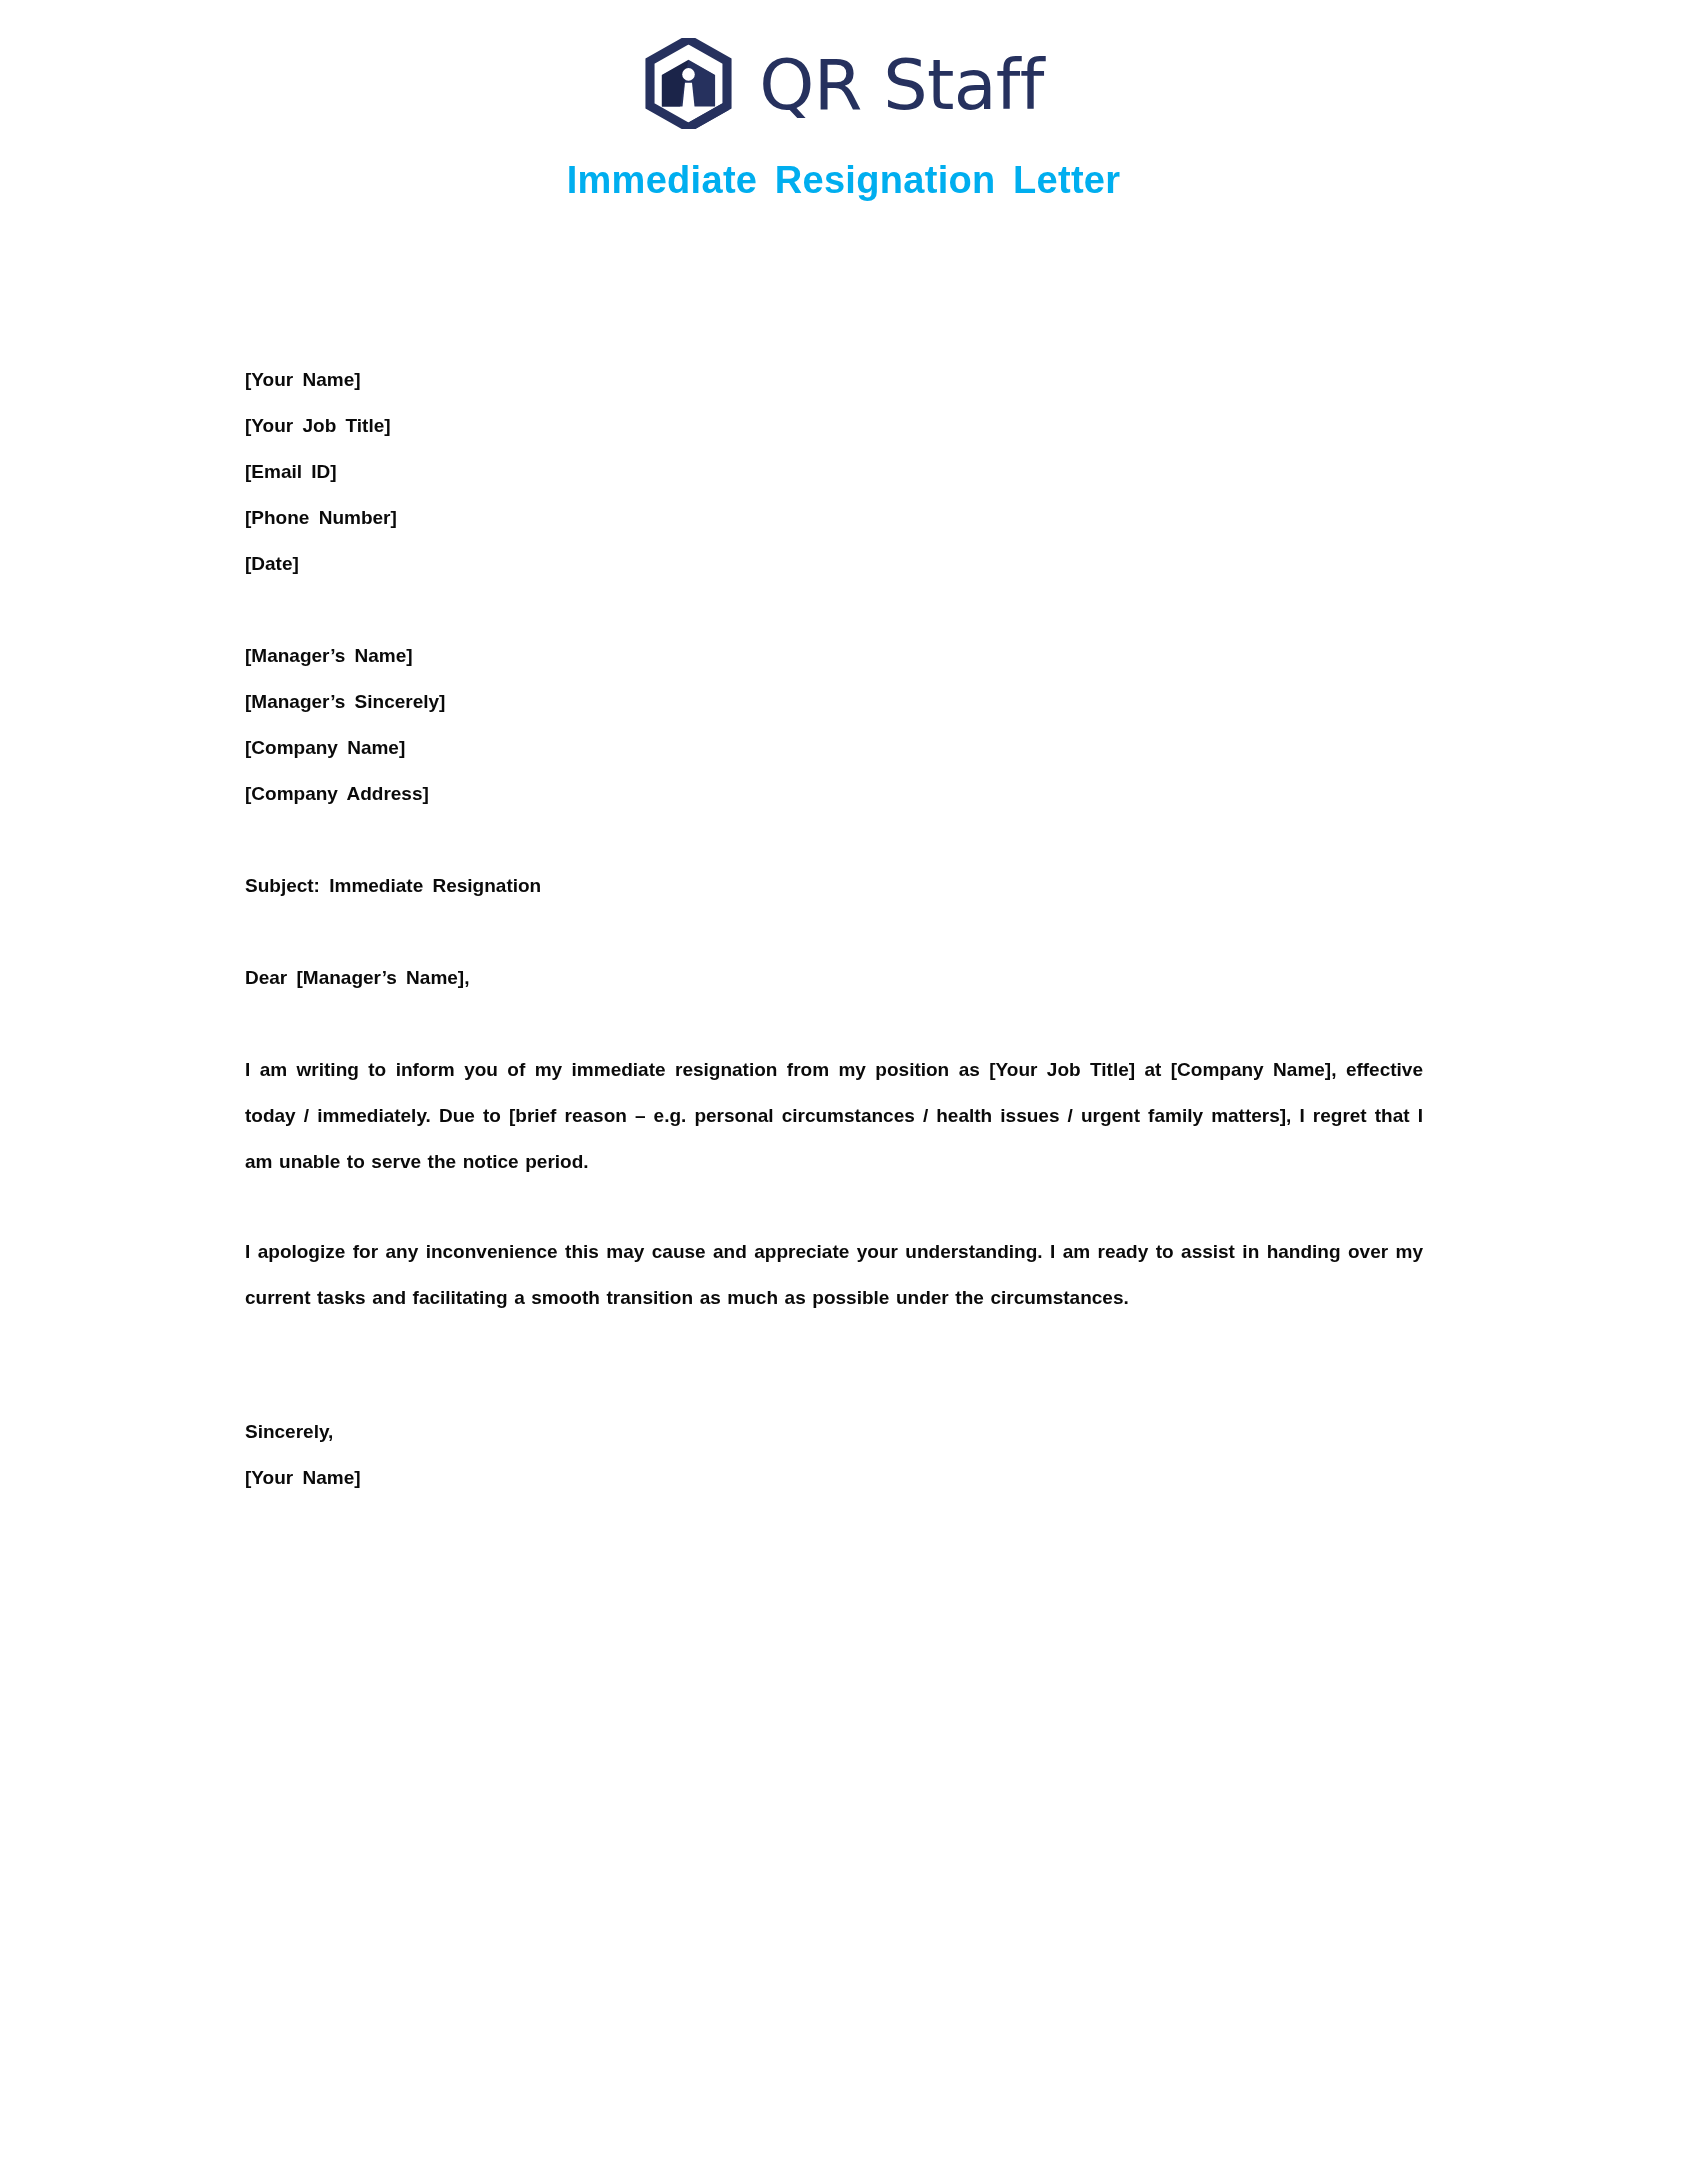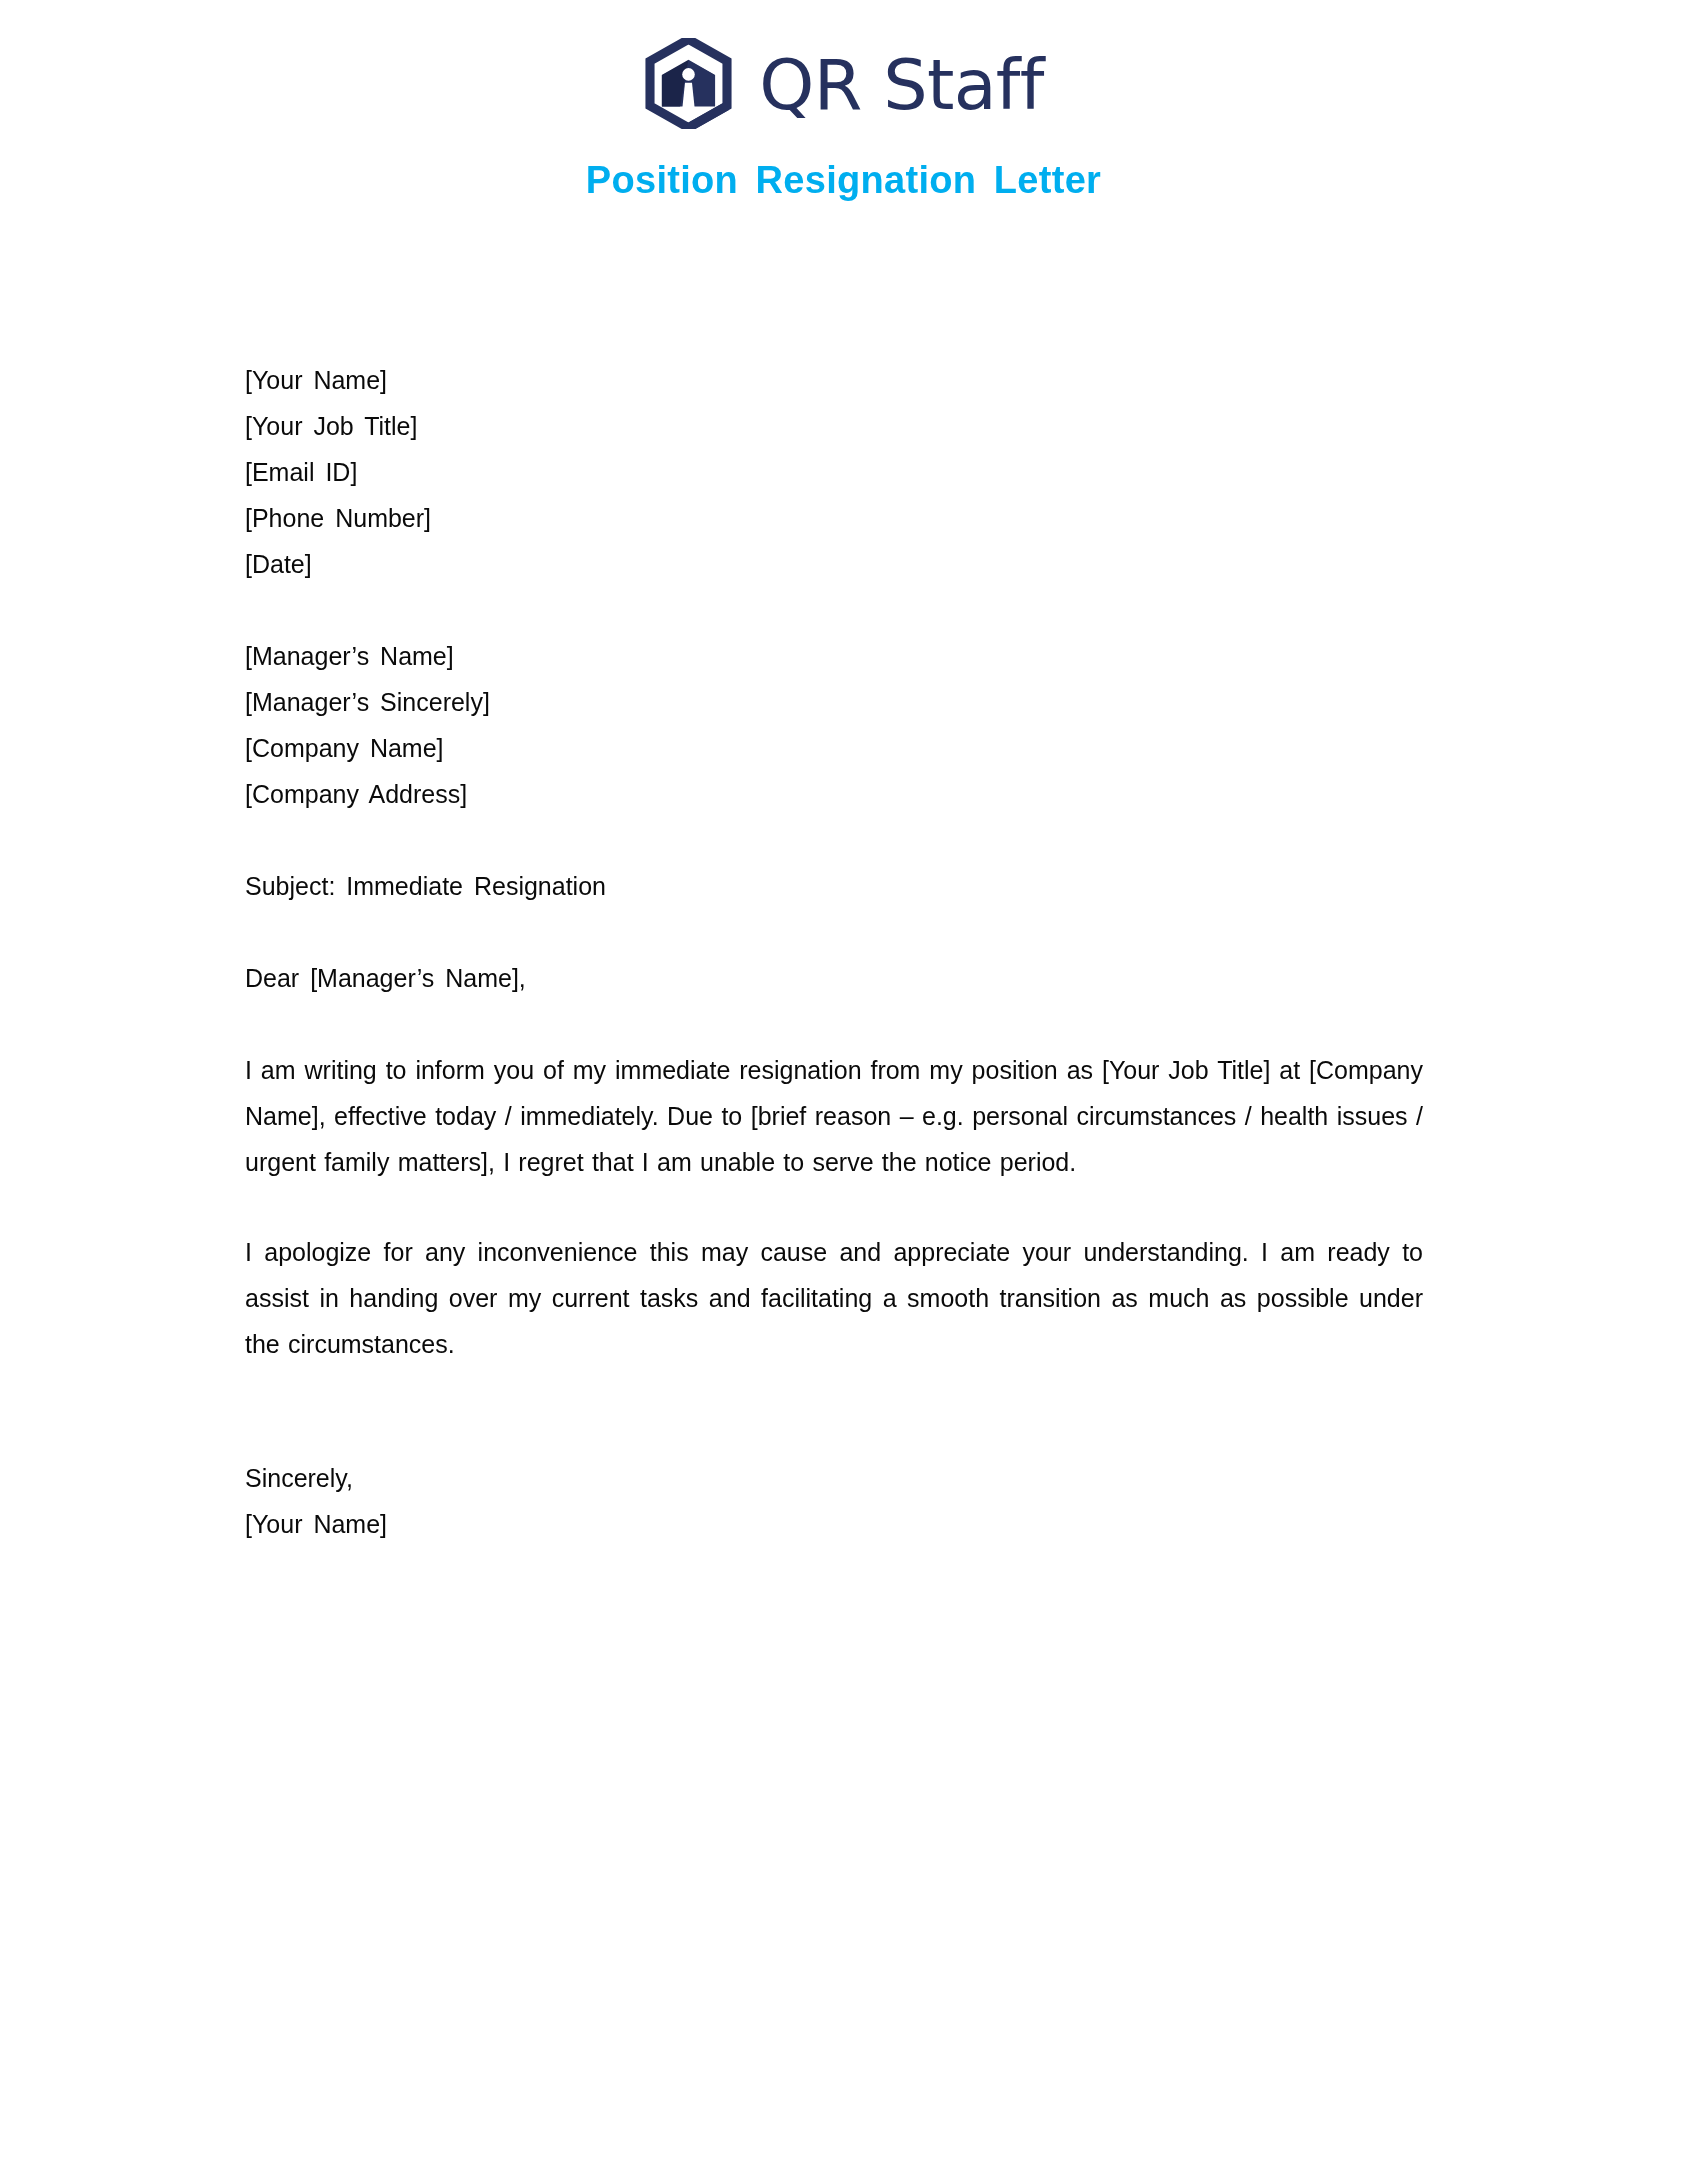--- a/index.html
+++ b/index.html
@@ -64,23 +64,24 @@
     word-spacing: 6.6px;
     letter-spacing: 0.3px;
   }
 
   
   .letter {
     position: absolute;
     left: 245px;
     top: 357px;
     width: 1178px;
-    font-size: 25px;
+    font-size: 19px;
     line-height: 46px;
     color: #0a0a0a;
+    font-weight: bold;
   }
 
   .addr-line {
     white-space: nowrap;
     word-spacing: 4px;
   }
 
   .gap {
     height: 46px;
   }
@@ -128,21 +129,21 @@
 
         <path d="M55 64 L65 64 L69 102 L60 112 L51 102 Z" fill="#ffffff"></path>
 
         <path d="M60 128 L115 97" fill="none" stroke="#26315E" stroke-width="13" stroke-linecap="butt"></path>
       </svg>
     </span>
 
     <span class="logo-word">QR Staff</span>
   </div>
 
-  <h1 class="doc-title">Position Resignation Letter</h1>
+  <h1 class="doc-title">Immediate Resignation Letter</h1>
 
   <div class="letter">
 
     <div>
       <div class="addr-line">[Your Name]</div>
       <div class="addr-line">[Your Job Title]</div>
       <div class="addr-line">[Email ID]</div>
       <div class="addr-line">[Phone Number]</div>
       <div class="addr-line">[Date]</div>
     </div>

